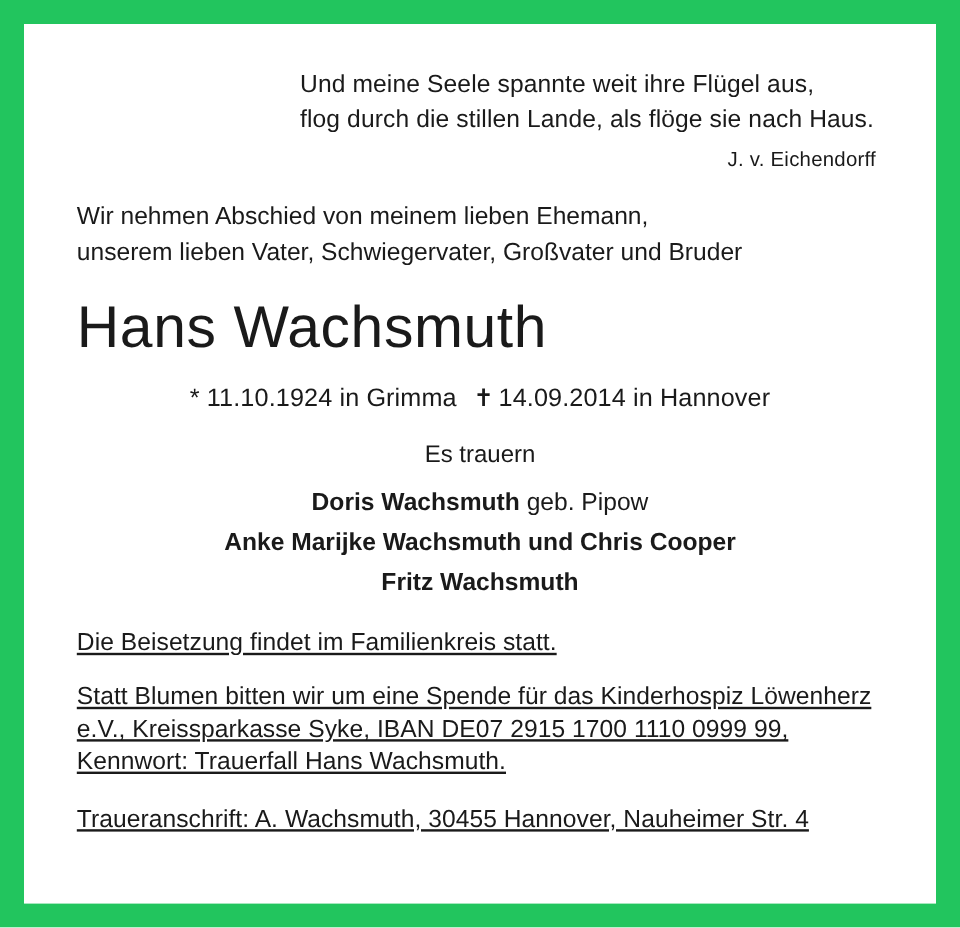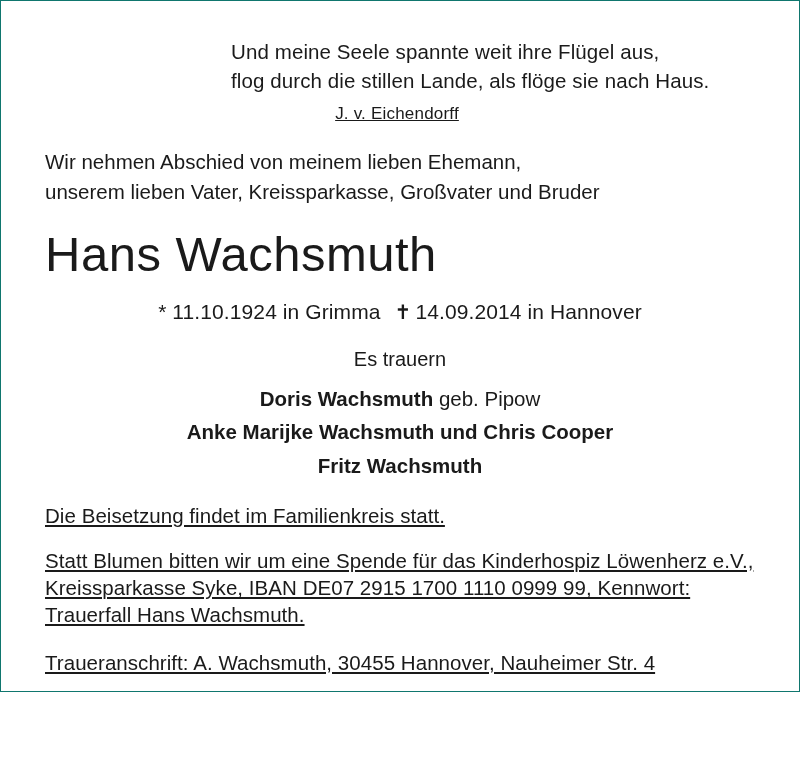--- a/index.html
+++ b/index.html
@@ -5,24 +5,24 @@
   html, body {
     margin: 0;
     padding: 0;
     background: #ffffff;
   }
   body {
     font-family: "Liberation Sans", sans-serif;
   }
   .page {
     width: 800px;
-    height: 692px;
+    height: 773px;
     box-sizing: border-box;
-    background: #0f766e;
-    padding: 1px;
+    background: #22c55e;
+    padding: 20px;
     position: relative;
     overflow: hidden;
   }
   .sheet {
     width: 100%;
     height: 100%;
     box-sizing: border-box;
     background: #ffffff;
     padding: 36px 44px 10px 44px;
     display: flex;
@@ -34,26 +34,25 @@
     text-align: left;
     font-size: 20.5px;
     line-height: 1.42;
     margin-left: 186px;
     letter-spacing: .1px;
   }
   .poem-line {
     white-space: nowrap;
   }
   .attrib {
-    text-align: center;
+    text-align: right;
     font-size: 17px;
     margin-top: 9px;
     margin-right: 6px;
     letter-spacing: .2px;
-    text-decoration: underline;
   }
   .intro {
     text-align: left;
     font-size: 20.5px;
     line-height: 1.45;
     margin-top: 23px;
   }
   .name {
     text-align: left;
     font-size: 49px;
@@ -115,21 +114,21 @@
 
     <div class="poem">
       <div class="poem-line">Und meine Seele spannte weit ihre Flügel aus,</div>
       <div class="poem-line">flog durch die stillen Lande, als flöge sie nach Haus.</div>
     </div>
 
     <div class="attrib">J. v. Eichendorff</div>
 
     <div class="intro">
       <div>Wir nehmen Abschied von meinem lieben Ehemann,</div>
-      <div>unserem lieben Vater, Kreissparkasse, Großvater und Bruder</div>
+      <div>unserem lieben Vater, Schwiegervater, Großvater und Bruder</div>
     </div>
 
     <div class="name">Hans Wachsmuth</div>
 
     <div class="dates">
       <span>* 11.10.1924 in Grimma</span><span class="cross">✝</span><span>14.09.2014 in Hannover</span>
     </div>
 
     <div class="mourn-head">Es trauern</div>
 

